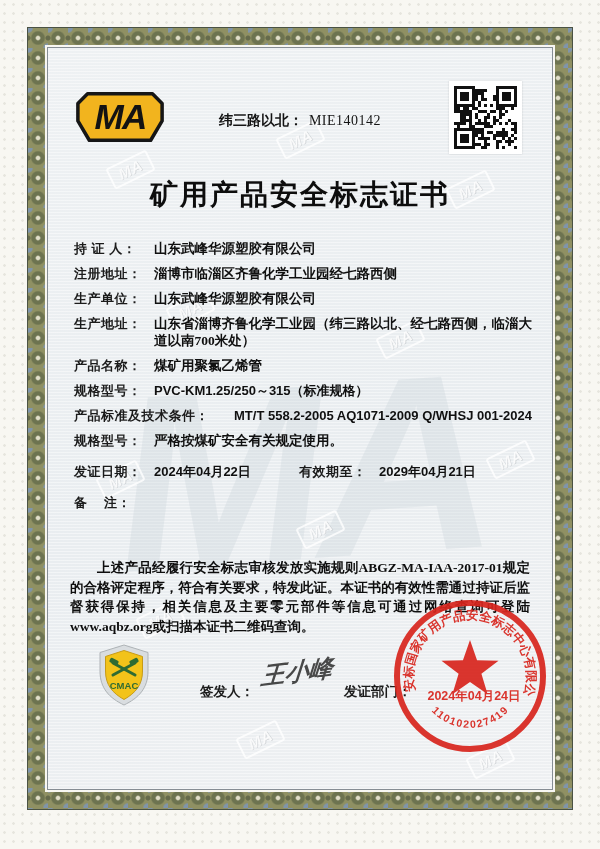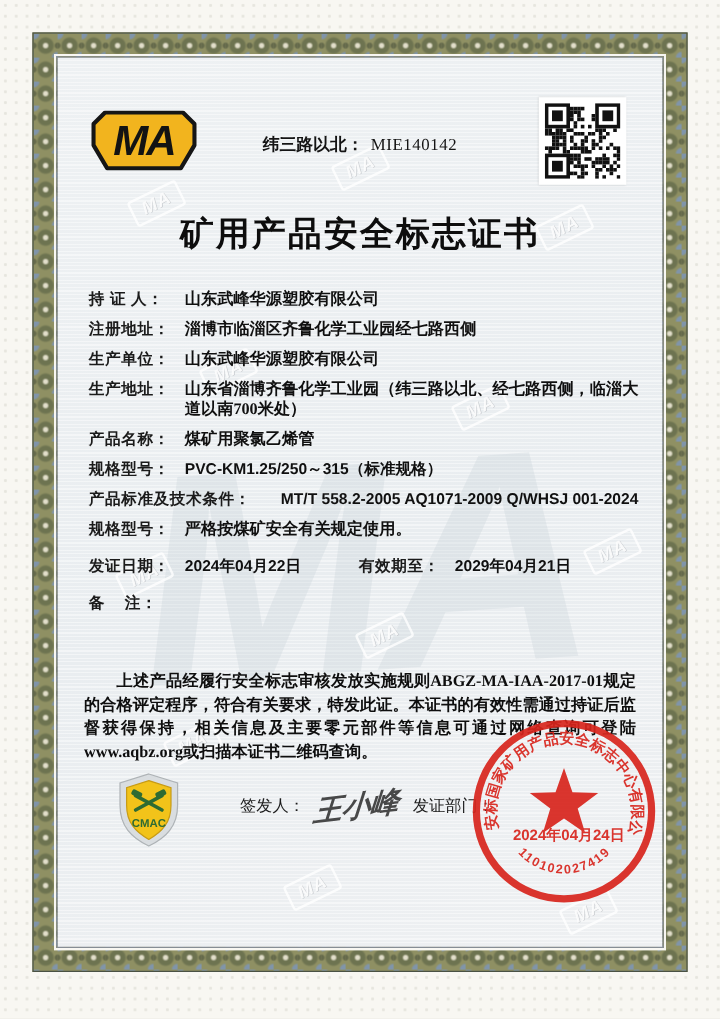--- a/index.html
+++ b/index.html
@@ -88,21 +88,21 @@
   
   .statement{
     position:absolute;left:22px;right:22px;top:510px;
     font-family:"Liberation Serif",serif;font-weight:bold;
     font-size:13.5px;line-height:19.5px;color:#0e0e0e;
     text-indent:2em;text-align:justify;
   }
   
   .cmac{position:absolute;left:50px;top:596px;width:52px;height:62px;}
   .signer-row{position:absolute;left:152px;top:614px;display:flex;align-items:flex-start;}
-  .sig-label,.dept-label{font-weight:normal;font-size:13.5px;color:#1b1b1b;line-height:20px;}
+  .sig-label,.dept-label{font-weight:bold;font-size:13.5px;color:#1b1b1b;line-height:20px;margin-top:20px;}
   .signature{
     display:inline-block;width:86px;text-align:center;
     font-family:"Liberation Serif",serif;font-style:italic;font-weight:bold;
     font-size:24px;color:#2b2b2b;opacity:.85;
     transform:rotate(-7deg) skewX(-12deg);
     position:relative;top:-6px;
   }
   .dept-label{margin-left:4px;}
   .seal{position:absolute;left:342px;top:548px;width:160px;height:160px;opacity:.92;}
   .seal text{fill:var(--seal-red);}

